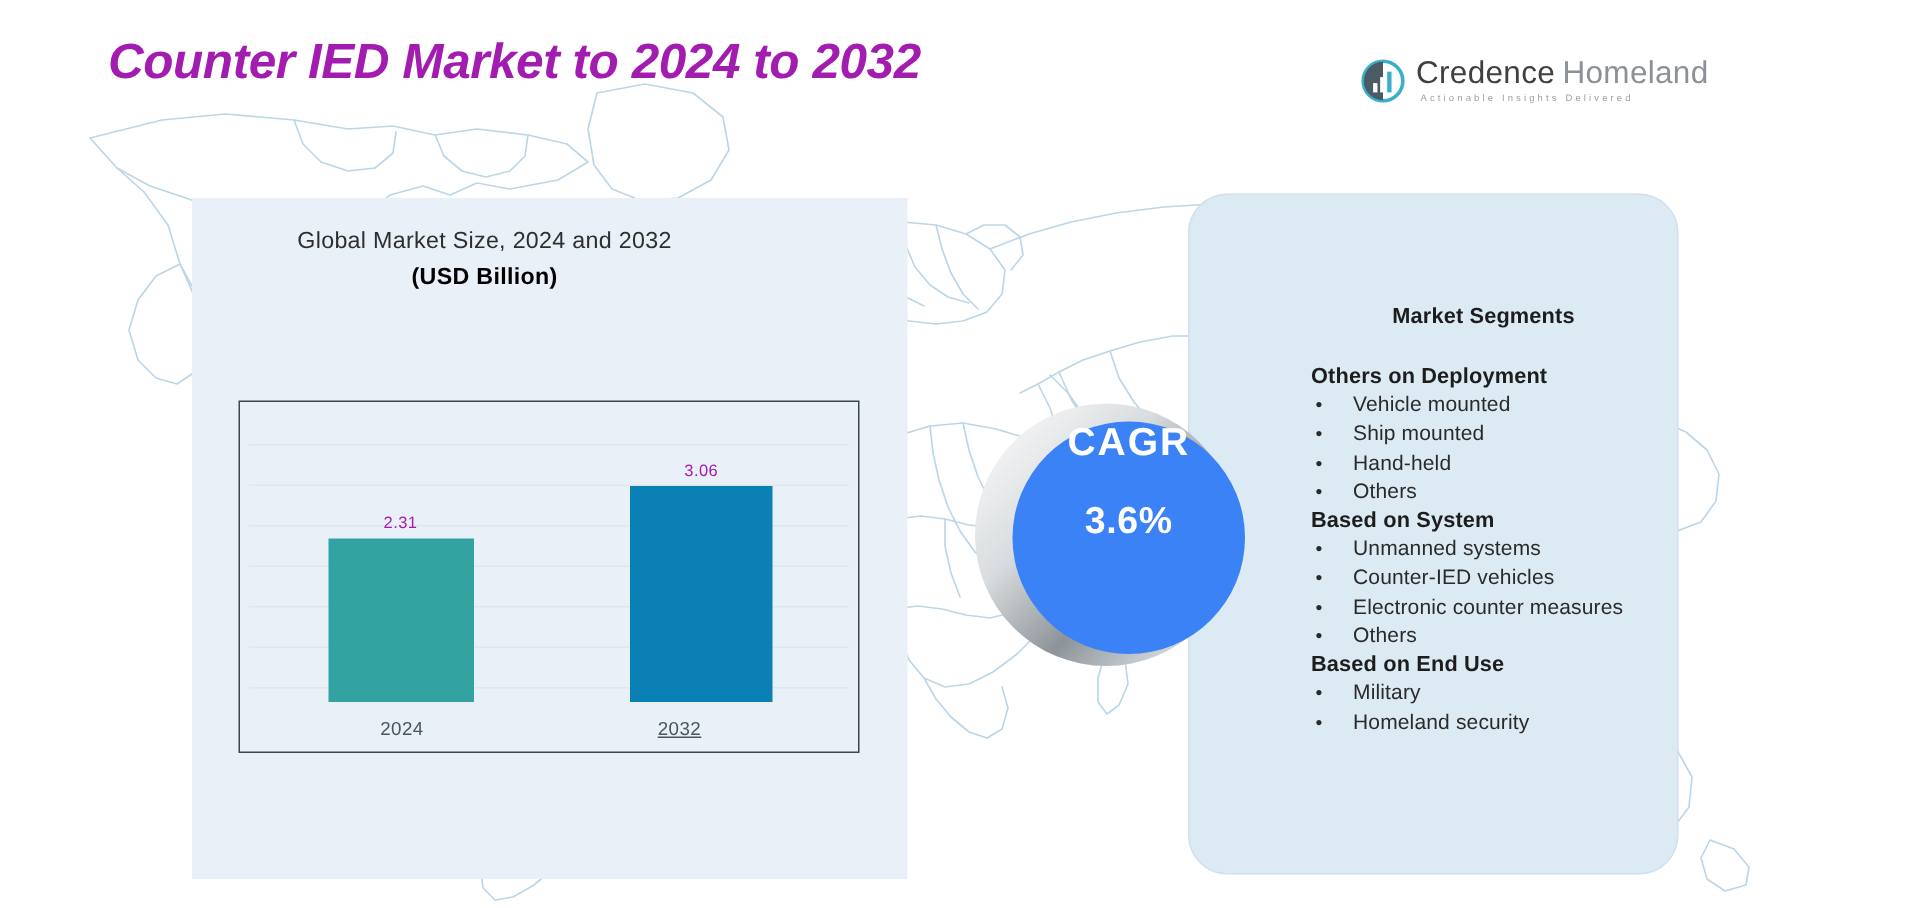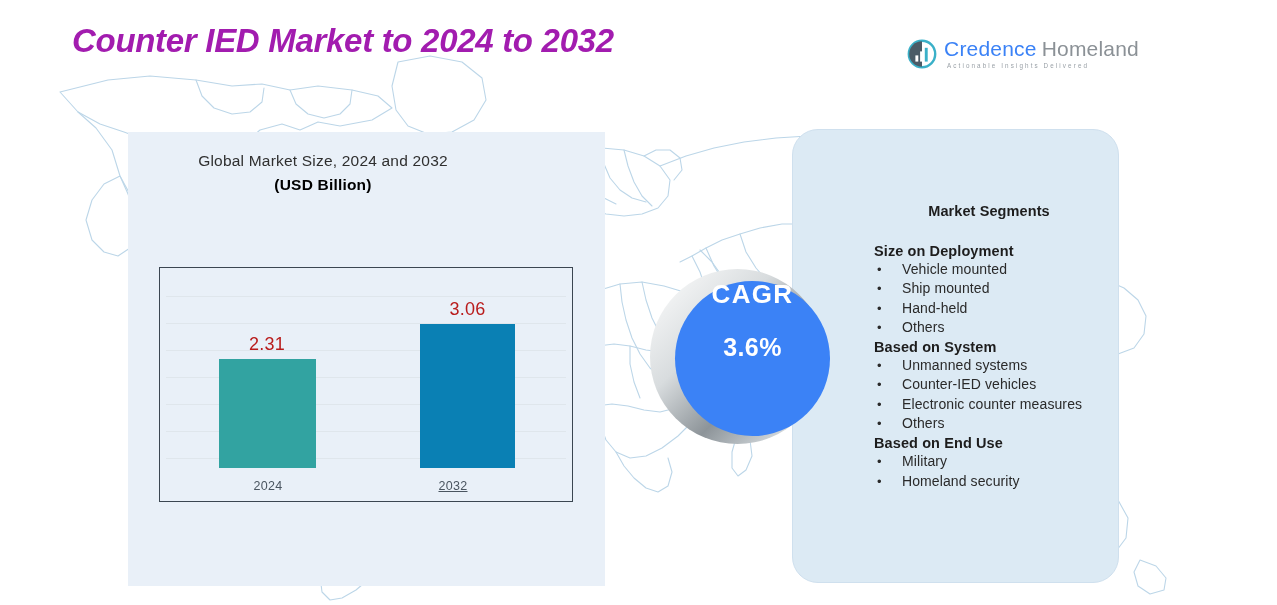--- a/index.html
+++ b/index.html
@@ -50,21 +50,21 @@
     position: absolute;
     right: 138px; top: 38px;
     display: flex;
     align-items: center;
     gap: 7px;
     z-index: 6;
   }
   .brand-mark { width: 30px; height: 30px; flex: 0 0 auto; }
   .brand-text-wrap { display: flex; flex-direction: column; line-height: 1; }
   .brand-words { font-size: 21px; letter-spacing: 0.2px; white-space: nowrap; }
-  .brand-credence { color: #3b82f6; }
+  .brand-credence { color: #404040; }
   .brand-research { color: #8b9196; margin-left: 5px; }
   .brand-tagline {
     font-size: 6.3px;
     color: #9aa1a7;
     letter-spacing: 2.1px;
     margin-top: 4px;
     margin-left: 3px;
     white-space: nowrap;
   }
 
@@ -126,22 +126,22 @@
   .bar {
     position: absolute;
     bottom: 33px;
   }
   .bar-2024 { left: 59px; width: 97px; }
   .bar-2032 { left: 260px; width: 95px; }
 
   .bar-value {
     position: absolute;
     text-align: center;
-    font-size: 18px;
-    color: #b91c1c;
+    font-size: 11px;
+    color: #a21caf;
     letter-spacing: 0.3px;
   }
   .bar-value-2024 { left: 42px; width: 130px; }
   .bar-value-2032 { left: 240px; width: 135px; }
 
   .axis-label {
     position: absolute;
     bottom: 8px;
     text-align: center;
     font-size: 12.5px;
@@ -371,21 +371,21 @@
   <span class="cagr-label">CAGR</span>
   <span class="cagr-value">3.6%</span>
 </div>
 
 <div class="right-panel"></div>
 
 <div class="segments-wrap">
   <div class="segments-title">Market Segments</div>
   <div id="segment-groups">
       <div class="group-block">
-        <div class="group-title">Size on Deployment</div>
+        <div class="group-title">Others on Deployment</div>
         <ul class="group-list">
           <li><span class="bullet">•</span><span>Vehicle mounted</span></li>
           <li><span class="bullet">•</span><span>Ship mounted</span></li>
           <li><span class="bullet">•</span><span>Hand-held</span></li>
           <li><span class="bullet">•</span><span>Others</span></li>
         </ul>
       </div>
       <div class="group-block">
         <div class="group-title">Based on System</div>
         <ul class="group-list">

